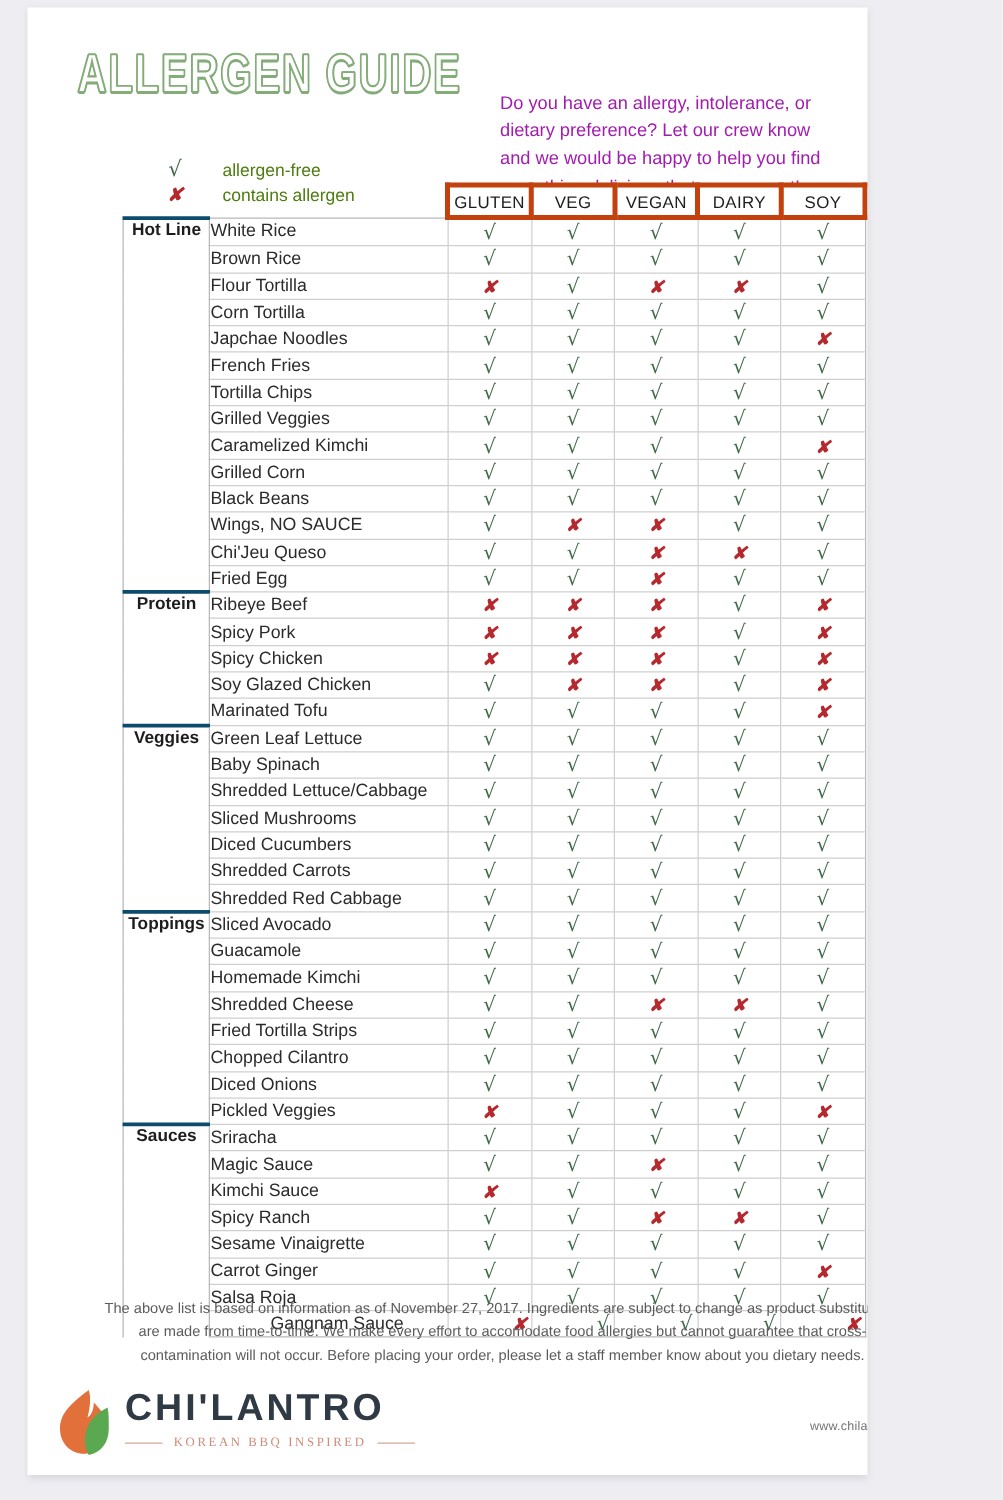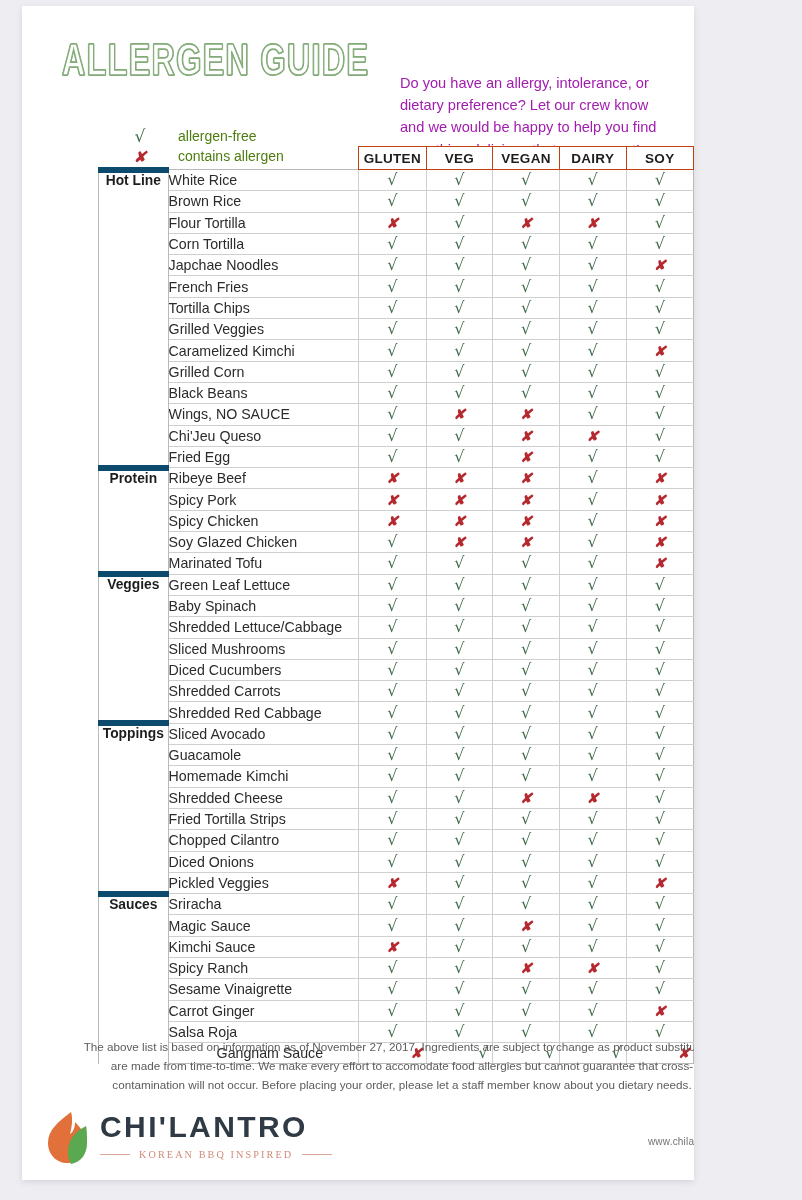--- a/index.html
+++ b/index.html
@@ -113,42 +113,42 @@
   col.c-sect { width: 76px; }
   col.c-item { width: 204px; }
   col.c-flag { width: 73px; }
 
   .th-blank {
     border: none;
     background: transparent;
   }
   .th-flag {
     height: 22px;
-    border: 1px solid #c2410c;
+    border: 4px solid #c2410c;
     background: #ffffff;
     text-align: center;
     vertical-align: middle;
     font-size: 13.5px;
-    font-weight: bold;
+    font-weight: normal;
     letter-spacing: 0.3px;
     color: #1d1d1d;
   }
 
   .td-sect {
     border-left: 1px solid #b9b9b9;
     border-right: 1px solid #b9b9b9;
     vertical-align: top;
     padding: 3px 0 0 4px;
     font-size: 13.8px;
     font-weight: bold;
     color: #1d1d1d;
     text-align: center;
     white-space: nowrap;
   }
-  .td-sect.sect-top { border-top: 6px solid #0c4a6e; }
+  .td-sect.sect-top { border-top: 3px solid #0c4a6e; }
 
   .td-item {
     height: 20.3px;
     border: 1px solid #cfcfcf;
     border-left-color: #b9b9b9;
     padding-left: 6px;
     font-size: 14.2px;
     color: #2b2b2b;
     white-space: nowrap;
     overflow: hidden;

